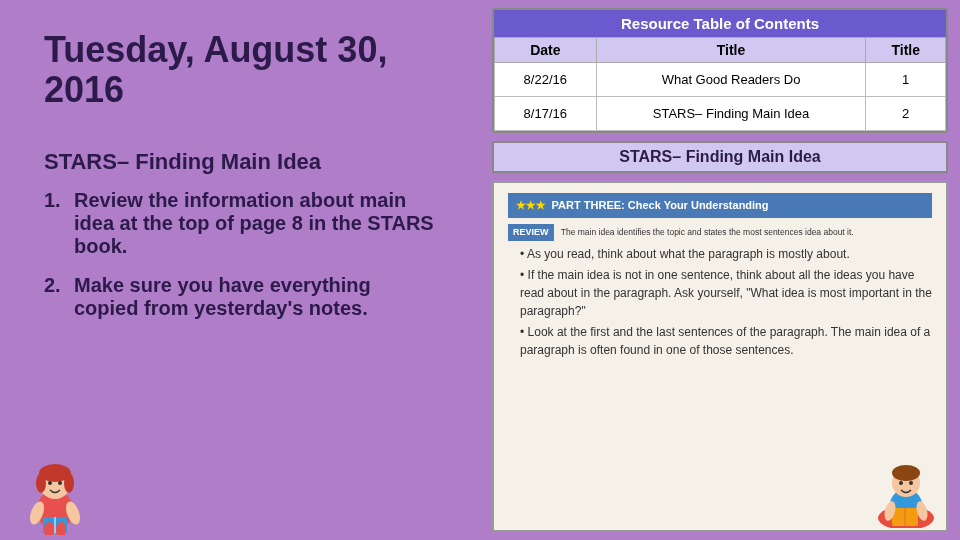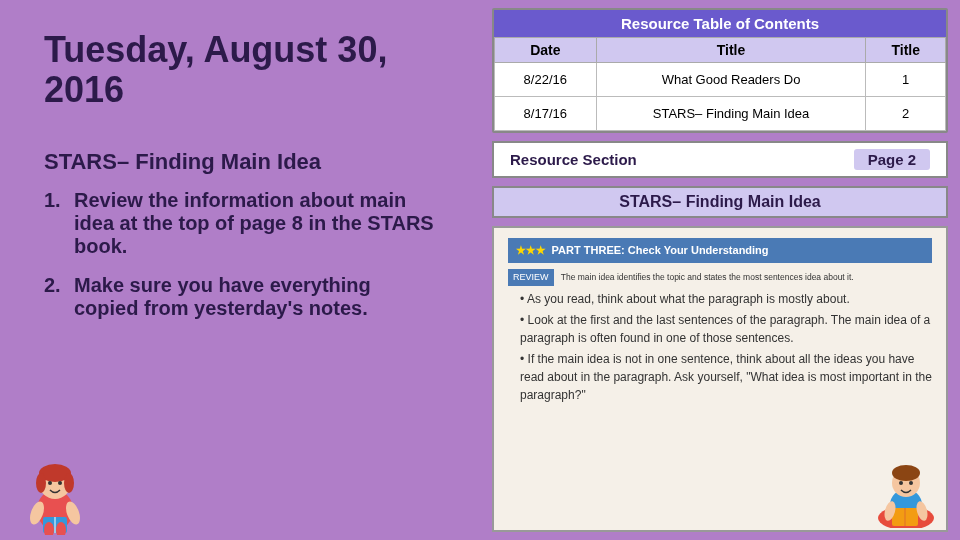--- a/index.html
+++ b/index.html
@@ -199,21 +199,21 @@
       gap: 6px;
     }
 
     .stars-decoration {
       color: #ffd700;
     }
 
     .book-review-label {
       background: #4a7ab5;
       color: white;
-      font-weight: normal;
+      font-weight: bold;
       font-size: 9px;
       padding: 2px 5px;
       display: inline-block;
       margin-right: 5px;
     }
 
     .book-text-line {
       margin-bottom: 4px;
       font-size: 8.5px;
     }
@@ -307,45 +307,41 @@
           </tr>
           <tr>
             <td>8/17/16</td>
             <td>STARS– Finding Main Idea</td>
             <td>2</td>
           </tr>
         </tbody>
       </table>
     </div>
 
-    <div class="resource-section-box">
-      <span class="resource-section-label">Resource Section</span>
-      <span class="resource-page-label">Page 2</span>
-    </div>
 
     <div class="stars-header-box">STARS– Finding Main Idea</div>
 
     <div class="book-image-area">
       <div class="book-page">
         <div class="book-part-header">
           <span class="stars-decoration">★★★</span>
           <span>PART THREE: Check Your Understanding</span>
         </div>
         <div class="book-text-line">
           <span class="book-review-label">REVIEW</span>
           <span>The main idea identifies the topic and states the most sentences idea about it.</span>
         </div>
         <div class="book-bullet">
           • <span>As you read, think about what the paragraph is mostly about.</span>
         </div>
         <div class="book-bullet">
+          • <span>If the main idea is not in one sentence, think about all the ideas you have read about in the paragraph. Ask yourself, "What idea is most important in the paragraph?"</span>
+        </div>
+        <div class="book-bullet">
           • <span>Look at the first and the last sentences of the paragraph. The main idea of a paragraph is often found in one of those sentences.</span>
-        </div>
-        <div class="book-bullet">
-          • <span>If the main idea is not in one sentence, think about all the ideas you have read about in the paragraph. Ask yourself, "What idea is most important in the paragraph?"</span>
         </div>
       </div>
 
       <div class="mascot-right">
         <svg class="mascot-svg" viewBox="0 0 75 75" xmlns="http://www.w3.org/2000/svg">
 
           <ellipse cx="40" cy="65" rx="28" ry="12" fill="#e74c3c"></ellipse>
 
           <ellipse cx="40" cy="52" rx="16" ry="16" fill="#3498db"></ellipse>
 

